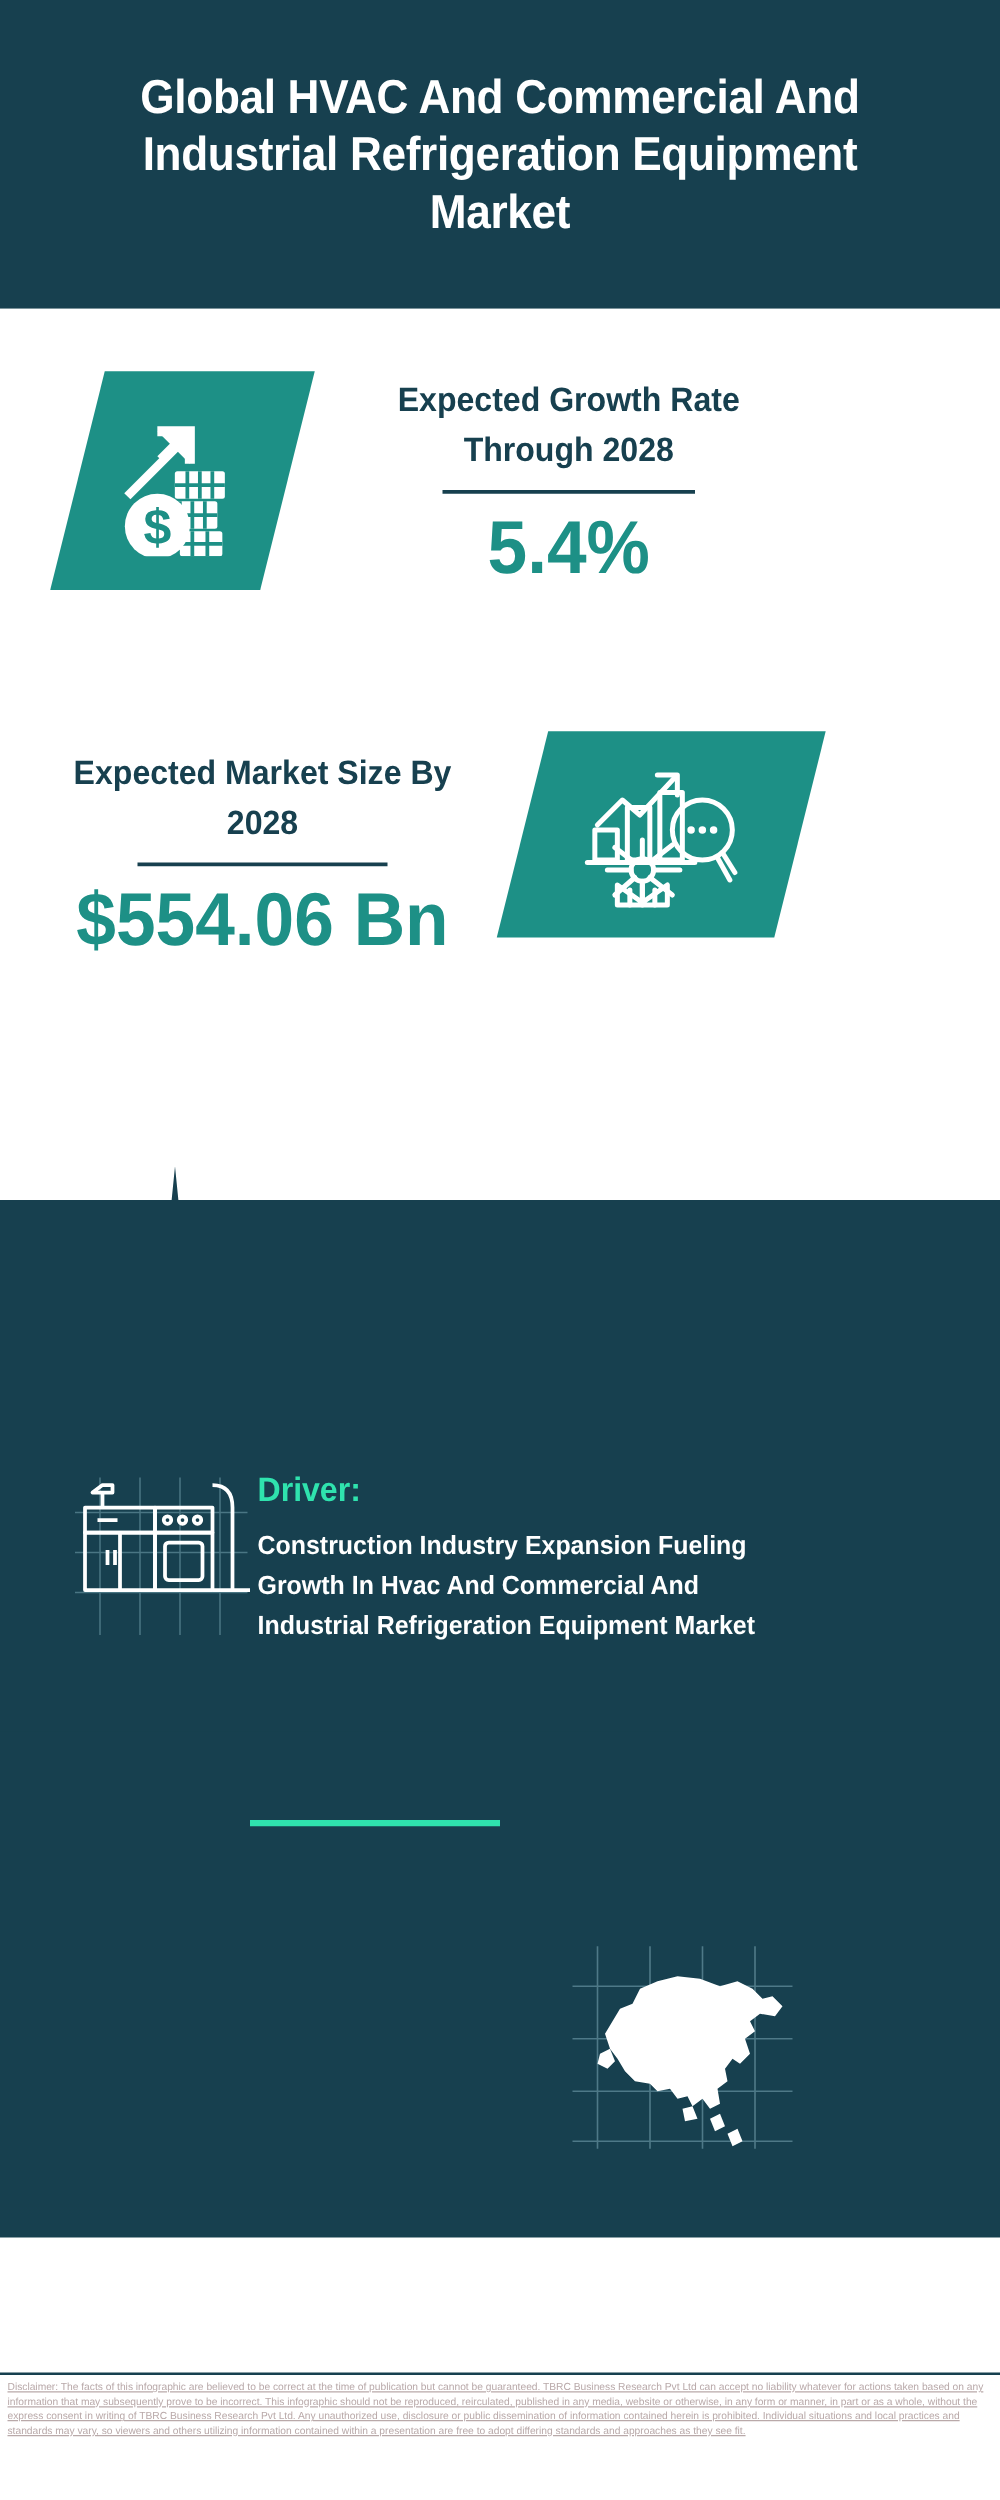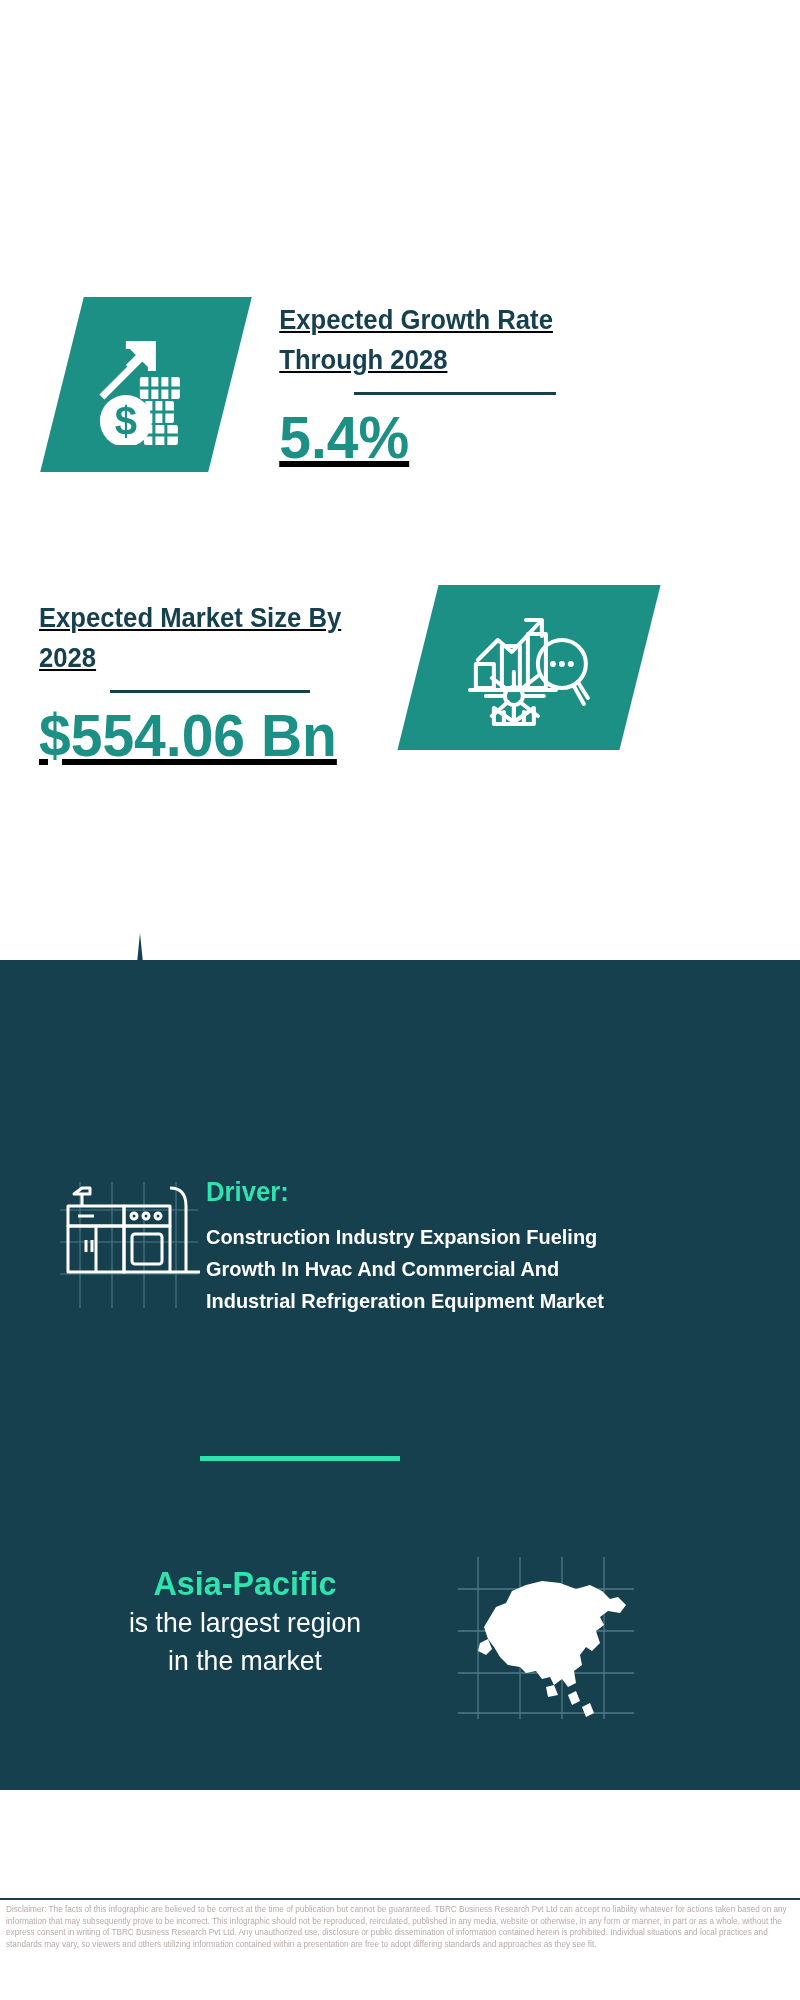--- a/index.html
+++ b/index.html
@@ -38,21 +38,21 @@
     position:absolute;
     background:#1d9086;
     transform:skewX(-14deg);
     display:flex;align-items:center;justify-content:center;
   }
   .para > svg{transform:skewX(14deg);}
 
   #growth-badge{left:62px;top:297px;width:168px;height:175px;}
   #size-badge{left:418px;top:585px;width:222px;height:165px;}
 
-  .stat-block{position:absolute;text-decoration:underline;}
+  .stat-block{position:absolute;text-align:center;}
   .stat-label{
     color:#17404f;font-size:27px;line-height:40px;font-weight:bold;
     transform:scaleX(0.95);
   }
   .stat-rule{
     height:3px;background:#17404f;margin:12px auto 10px auto;
   }
   .stat-value{
     color:#1d9086;font-size:60px;line-height:66px;font-weight:bold;
     transform:scaleX(0.95);
@@ -113,28 +113,31 @@
   }
   .footer-rule-top{
     position:absolute;left:0;top:1789px;width:800px;height:2px;background:#17404f;
   }
 
   .footer-rule-bottom{
     position:absolute;left:0;top:1898px;width:800px;height:2px;background:#17404f;
   }
   .disclaimer{
     position:absolute;left:6px;top:1904px;width:790px;
-    color:#b9a9a9;font-size:8.2px;line-height:11.6px;text-align:left;
+    color:#b9a9a9;font-size:8.2px;line-height:11.6px;text-align:left;text-decoration:underline;
   }
 </style>
 </head>
 <body>
 
 <div class="page">
 
+  <div class="header">
+    <div class="header-title">Global HVAC And Commercial And Industrial Refrigeration Equipment Market</div>
+  </div>
 
   <div class="white-band"></div>
 
   <div class="para" id="growth-badge">
     <svg width="120" height="120" viewBox="0 0 120 120">
       <g fill="none" stroke="#ffffff" stroke-width="7">
         <line x1="16" y1="72" x2="62" y2="26"></line>
       </g>
       <polygon points="68,18 68,44 42,18" fill="#ffffff" transform="translate(-2,2)"></polygon>
       <path d="M40 16 L70 16 L70 46 L62 46 L62 30 L46 46 L40 40 L56 24 L40 24 Z" fill="#ffffff"></path>
@@ -248,25 +251,20 @@
     </g>
   </svg>
 
   <div id="driver-block">
     <div class="driver-heading">Driver:</div>
     <div class="driver-text">Construction Industry Expansion Fueling Growth In Hvac And Commercial And Industrial Refrigeration Equipment Market</div>
   </div>
 
   <div class="divider-green"></div>
 
-  <div id="region-block">
-    <div class="region-name">Asia-Pacific</div>
-    <div class="region-sub">is the largest region</div>
-    <div class="region-sub">in the market</div>
-  </div>
 
   <svg id="map-icon" viewBox="0 0 190 165">
     <g stroke="#5d8896" stroke-width="1.3" opacity="0.8">
       <line x1="8" y1="34" x2="184" y2="34"></line>
       <line x1="8" y1="76" x2="184" y2="76"></line>
       <line x1="8" y1="118" x2="184" y2="118"></line>
       <line x1="8" y1="158" x2="184" y2="158"></line>
       <line x1="28" y1="2" x2="28" y2="164"></line>
       <line x1="70" y1="2" x2="70" y2="164"></line>
       <line x1="112" y1="2" x2="112" y2="164"></line>

